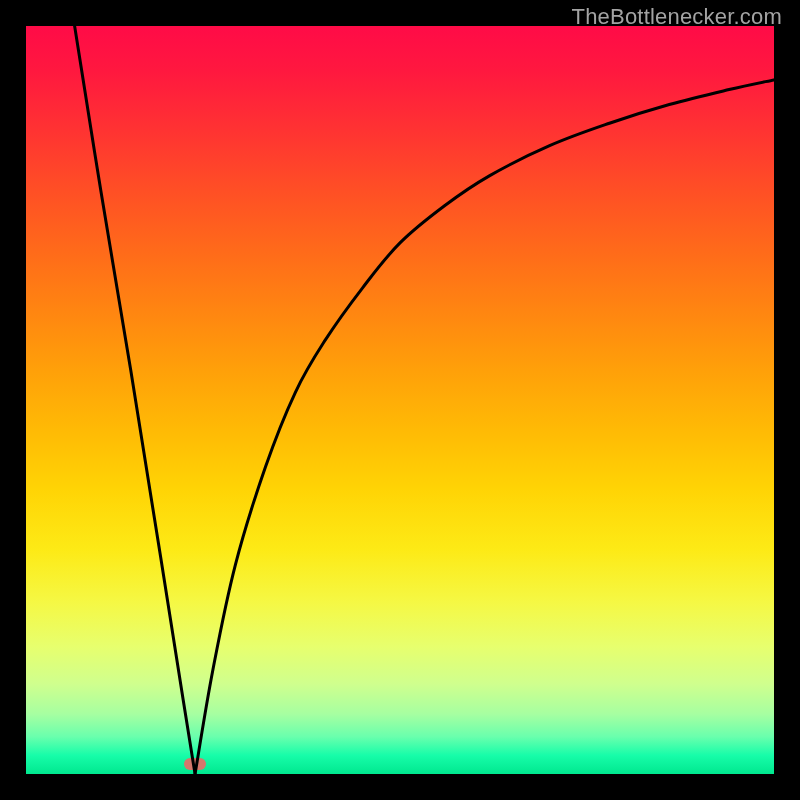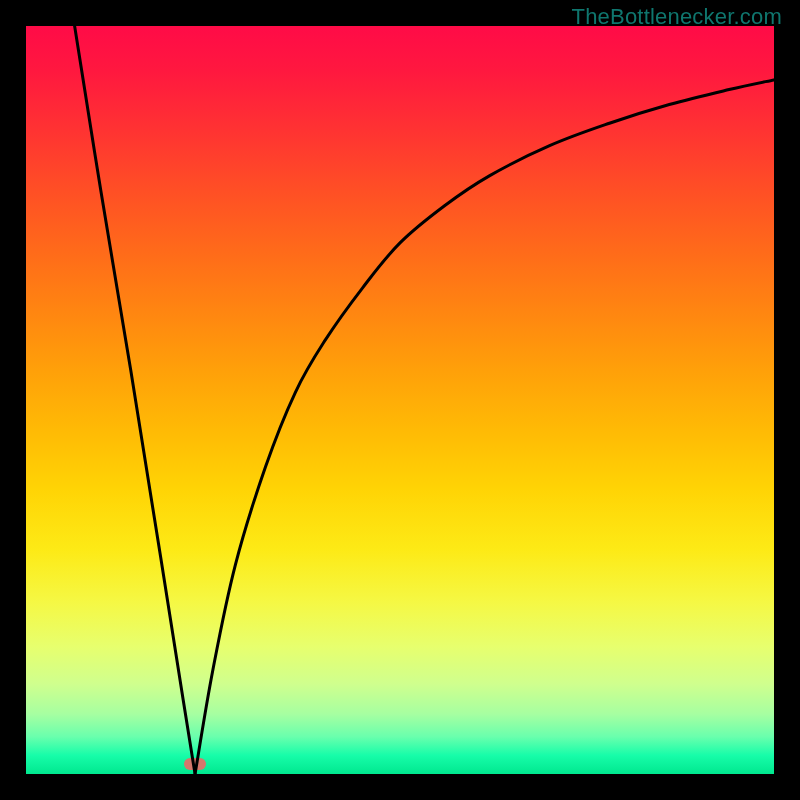--- a/index.html
+++ b/index.html
@@ -4,21 +4,21 @@
 <style>
   * { margin: 0; padding: 0; box-sizing: border-box; }
   html, body { width: 800px; height: 800px; overflow: hidden; background: #000; }
   .stage { position: relative; width: 800px; height: 800px; }
   .watermark {
     position: absolute;
     top: 4px;
     right: 18px;
     font-family: Arial, Helvetica, sans-serif;
     font-size: 22px;
-    color: #0f766e;
+    color: #a3a3a3;
     letter-spacing: 0.2px;
     z-index: 20;
   }
   .frame {
     position: absolute;
     left: 26px;
     top: 26px;
     width: 748px;
     height: 748px;
     overflow: hidden;

